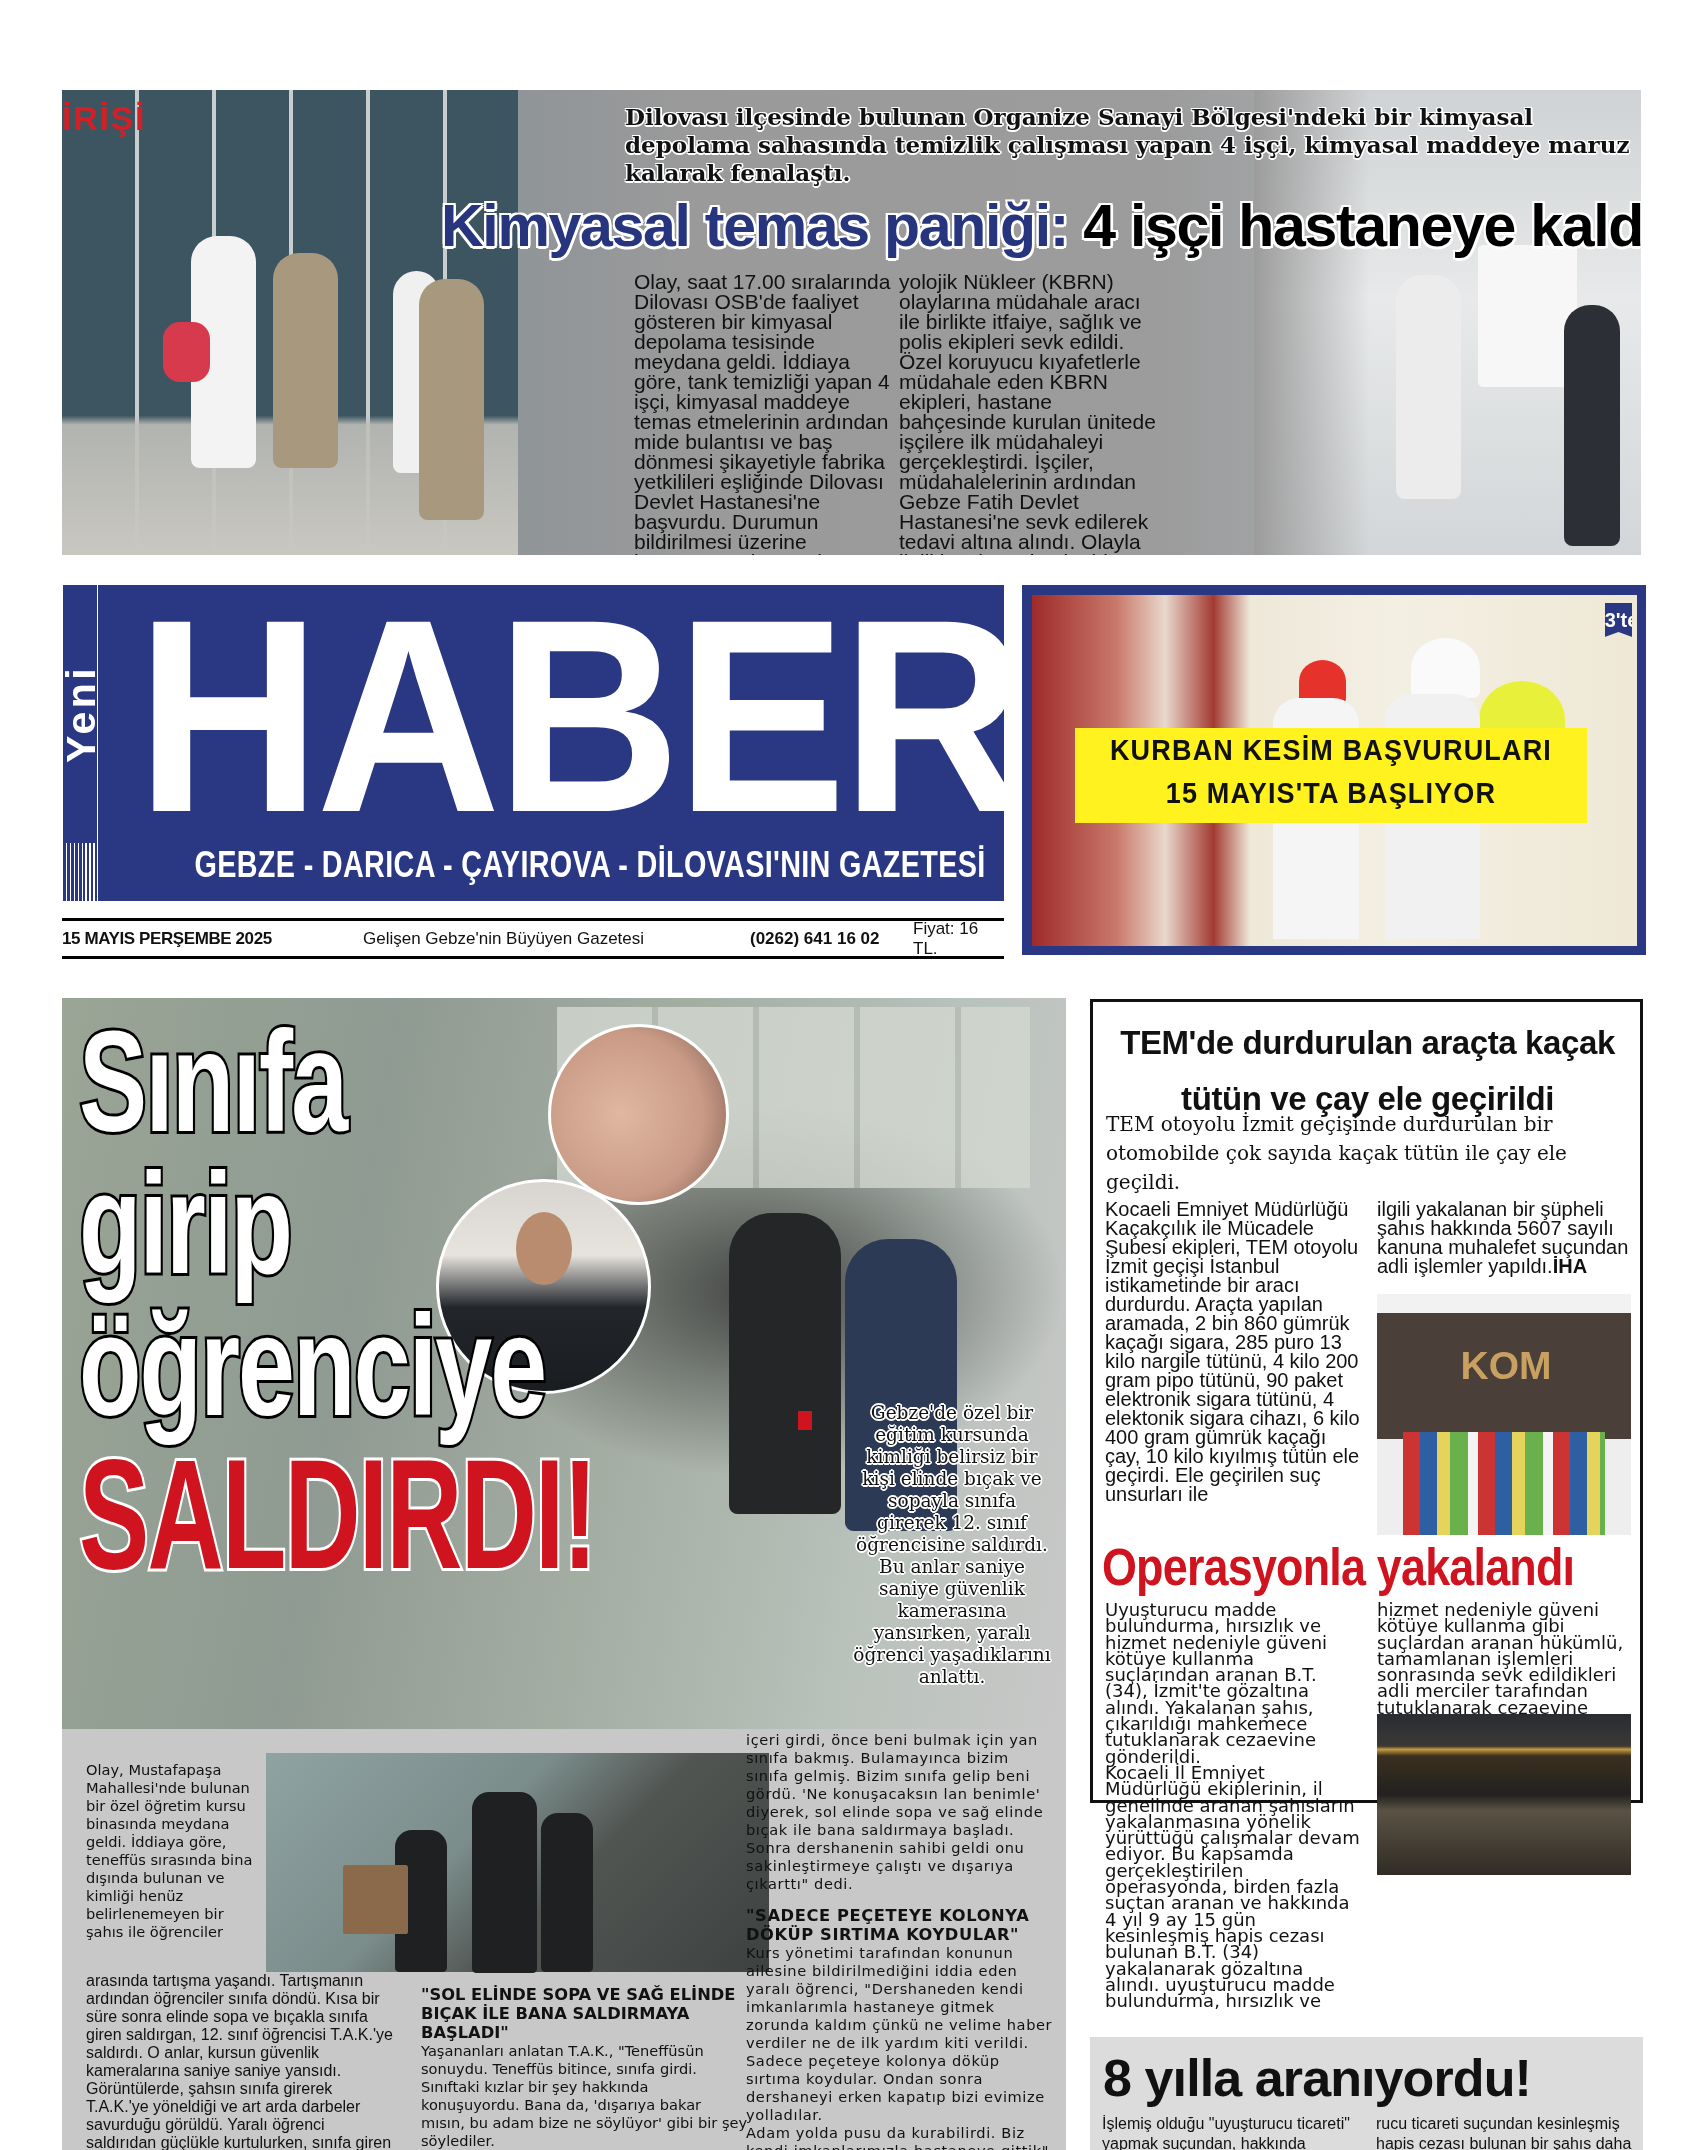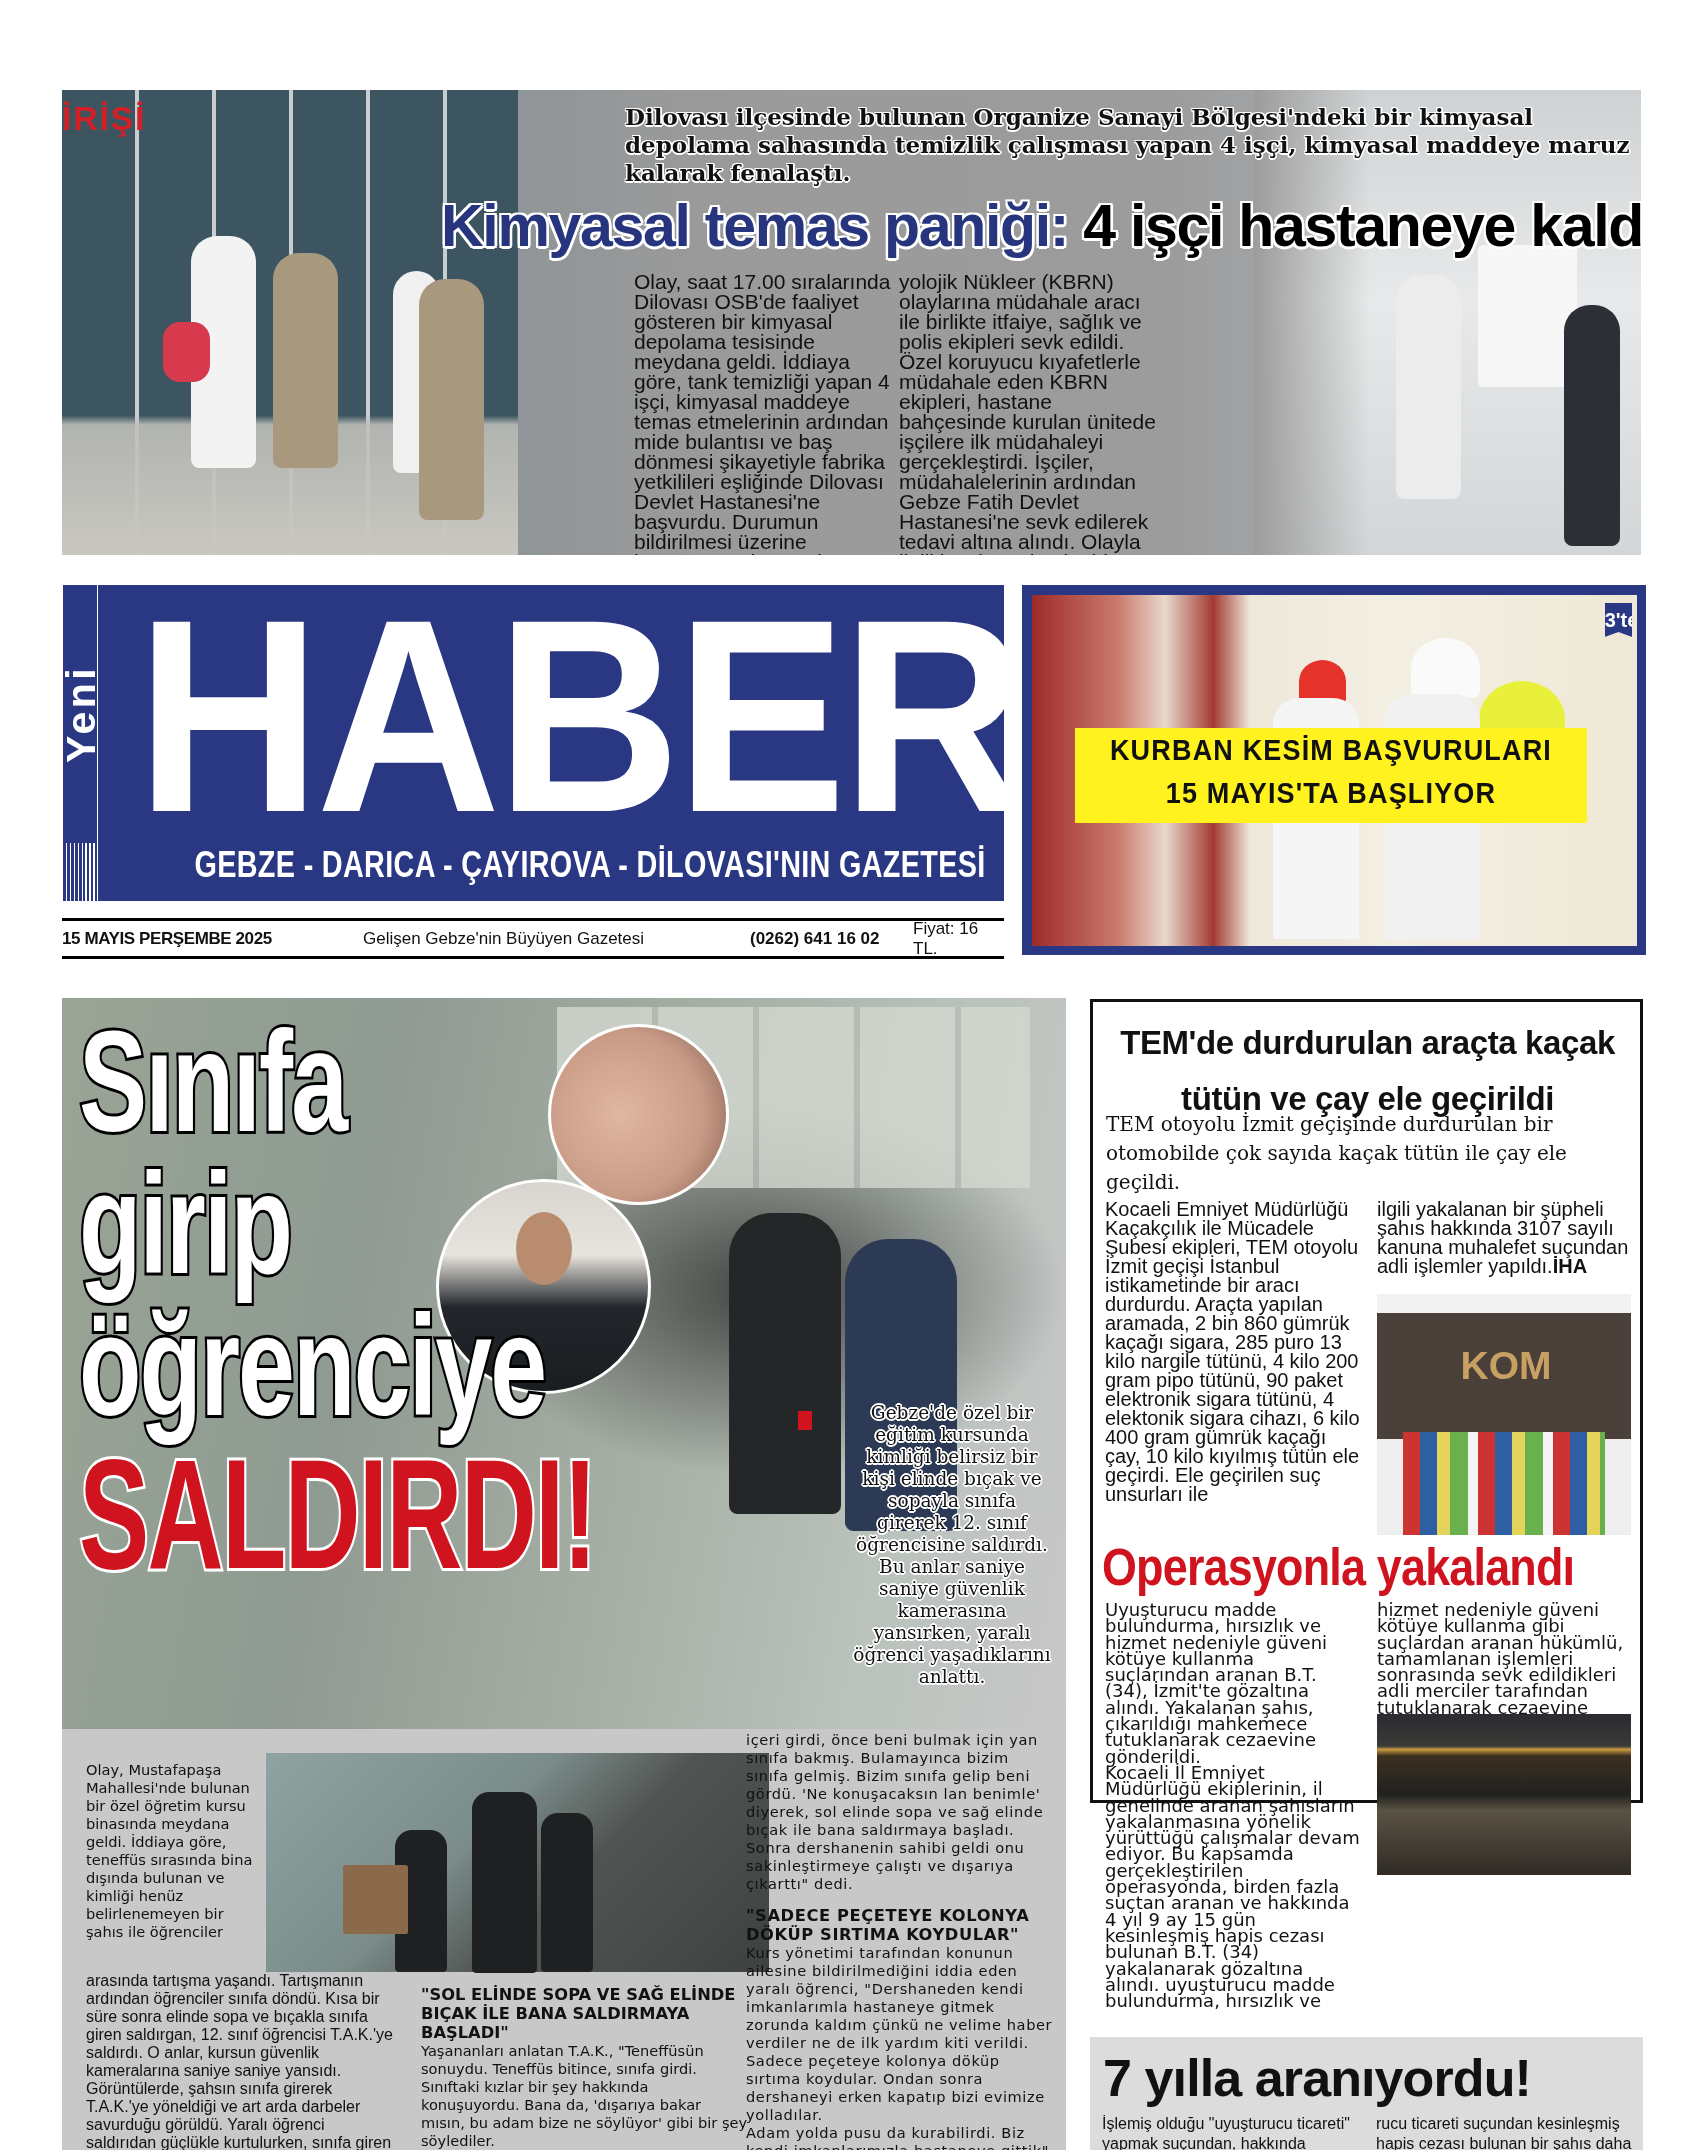--- a/index.html
+++ b/index.html
@@ -202,35 +202,35 @@
 Adam yolda pusu da kurabilirdi. Biz kendi imkanlarımızla hastaneye gittik" diye konuştu.
 Öte yandan, olayın ardından kurs yönetiminin sosyal medya üzerinden özel güvenlik görevlisi aradığı görüldü.</div>
 
   </div>
 </article>
 
 <article id="tem" class="abs">
   <h2 class="abs title">TEM'de durdurulan araçta kaçak tütün ve çay ele geçirildi</h2>
   <div class="abs deck">TEM otoyolu İzmit geçişinde durdurulan bir otomobilde çok sayıda kaçak tütün ile çay ele geçildi.</div>
   <div class="abs col col1">Kocaeli Emniyet Müdürlüğü Kaçakçılık ile Mücadele Şubesi ekipleri, TEM otoyolu İzmit geçişi İstanbul istikametinde bir aracı durdurdu. Araçta yapılan aramada, 2 bin 860 gümrük kaçağı sigara, 285 puro 13 kilo nargile tütünü, 4 kilo 200 gram pipo tütünü, 90 paket elektronik sigara tütünü, 4 elektonik sigara cihazı, 6 kilo 400 gram gümrük kaçağı çay, 10 kilo kıyılmış tütün ele geçirdi. Ele geçirilen suç unsurları ile</div>
-  <div class="abs col col2"><span>ilgili yakalanan bir şüpheli şahıs hakkında 3107 sayılı kanuna muhalefet suçundan adli işlemler yapıldı.</span><span class="bold">İHA</span></div>
+  <div class="abs col col2"><span>ilgili yakalanan bir şüpheli şahıs hakkında 5607 sayılı kanuna muhalefet suçundan adli işlemler yapıldı.</span><span class="bold">İHA</span></div>
   <div class="abs kom-photo">
     <div class="abs sign">KOM</div>
     <div class="abs goods"></div>
   </div>
 
   <h2 class="abs op-title">Operasyonla yakalandı</h2>
   <div class="abs op-col op-col1" style="white-space:pre-line;">Uyuşturucu madde bulundurma, hırsızlık ve hizmet nedeniyle güveni kötüye kullanma suçlarından aranan B.T. (34), İzmit'te gözaltına alındı. Yakalanan şahıs, çıkarıldığı mahkemece tutuklanarak cezaevine gönderildi.
 Kocaeli İl Emniyet Müdürlüğü ekiplerinin, il genelinde aranan şahısların yakalanmasına yönelik yürüttüğü çalışmalar devam ediyor. Bu kapsamda gerçekleştirilen operasyonda, birden fazla suçtan aranan ve hakkında 4 yıl 9 ay 15 gün kesinleşmiş hapis cezası bulunan B.T. (34) yakalanarak gözaltına alındı. uyuşturucu madde bulundurma, hırsızlık ve</div>
   <div class="abs op-col op-col2"><span>hizmet nedeniyle güveni kötüye kullanma gibi suçlardan aranan hükümlü, tamamlanan işlemleri sonrasında sevk edildikleri adli merciler tarafından tutuklanarak cezaevine gönderildi.</span><br><span class="bold">BANA MERKEZİ</span></div>
   <div class="abs gebze-photo"></div>
 </article>
 
 <article id="aranan" class="abs">
-  <h2 class="abs title">7 yılla aranıyordu!</h2>
+  <h2 class="abs title">8 yılla aranıyordu!</h2>
   <div class="abs col col1" style="white-space:pre-line;">İşlemiş olduğu "uyuşturucu ticareti" yapmak suçundan, hakkında kesinleşmiş 8 yıl 4 ay hapis cezası bulunan T.D(37), Kocaeli İl Emniyet Müdürlüğü Ekipleri tarafından Gebze İlçesinde düzenlenen operasyonla yakalandı.
 Kocaeli İl Emniyet Müdürlüğü'nün yürüttüğü operasyonlar kapsamında, hakkında uyuştu-</div>
   <div class="abs col col2">
       <div style="white-space:pre-line;">rucu ticareti suçundan kesinleşmiş hapis cezası bulunan bir şahıs daha yakalandı.
 8 yıl 4 ay hapis cezasıyla aranan T.D. Gebze İlçesinde düzenlenen operasyonla gözaltına alındı.
 Yakalanan şahıs, çıkarıldığı adli makamlarca tutuklanarak cezaevine gönderildi.</div>
     </div>
 </article>
 
 

